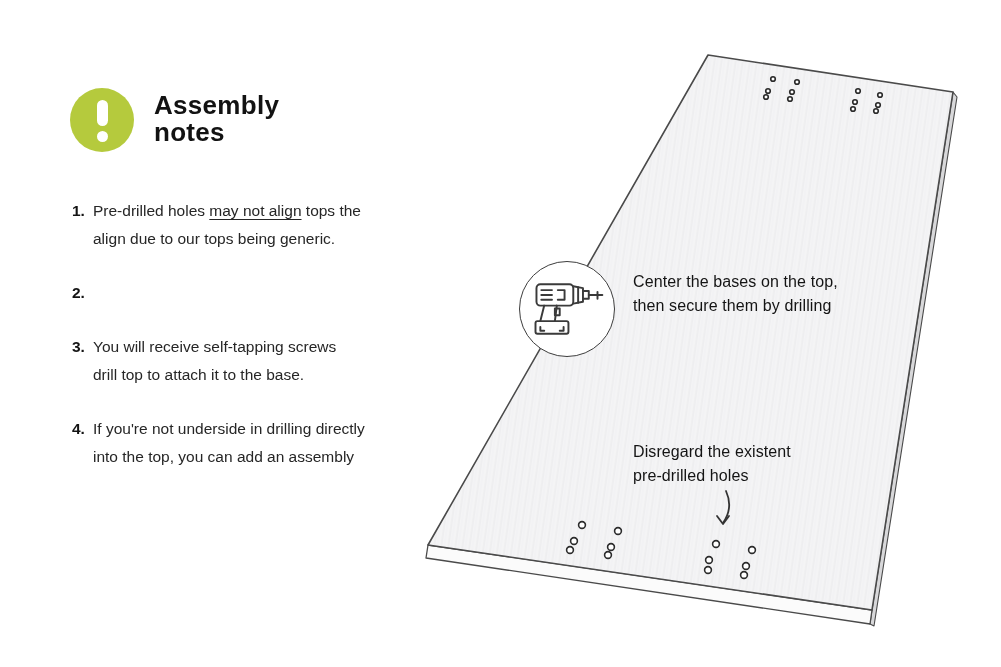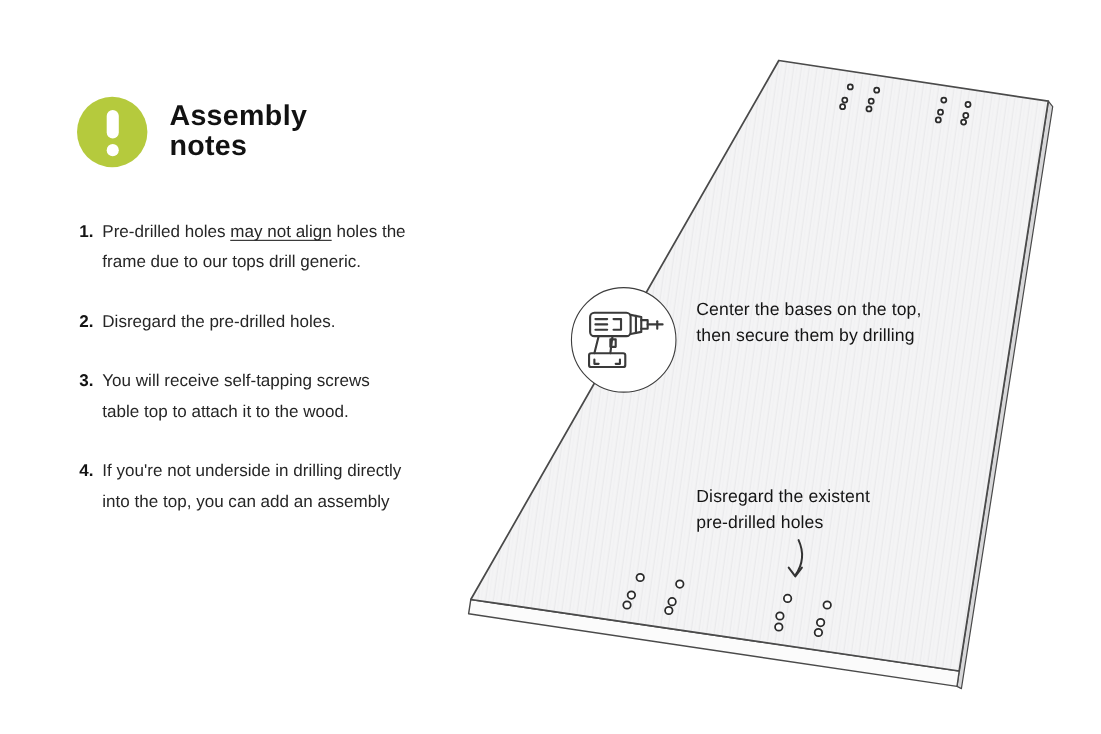--- a/index.html
+++ b/index.html
@@ -97,35 +97,32 @@
     <h1 class="page-title">
         <div><span>Assembly</span></div>
         <div><span>notes</span></div>
       </h1>
   </div>
 
   <ol class="notes" id="notes-list">
       <li class="note-item">
         <span class="note-num">1.</span>
         <div class="note-text">
-          <div><span>Pre-drilled holes </span><span class="u">may not align</span><span> holes the</span></div>
-          <div><span>frame due to our tops drill generic.</span></div>
+          <div><span>Pre-drilled holes </span><span class="u">may not align</span><span> tops the</span></div>
+          <div><span>align due to our tops being generic.</span></div>
         </div>
       </li>
       <li class="note-item">
         <span class="note-num">2.</span>
-        <div class="note-text">
-          <div><span>Disregard the pre-drilled holes.</span></div>
-        </div>
       </li>
       <li class="note-item">
         <span class="note-num">3.</span>
         <div class="note-text">
           <div><span>You will receive self-tapping screws</span></div>
-          <div><span>table top to attach it to the wood.</span></div>
+          <div><span>drill top to attach it to the base.</span></div>
         </div>
       </li>
       <li class="note-item">
         <span class="note-num">4.</span>
         <div class="note-text">
           <div><span>If you're not underside in drilling directly</span></div>
           <div><span>into the top, you can add an assembly</span></div>
         </div>
       </li>
     </ol>

